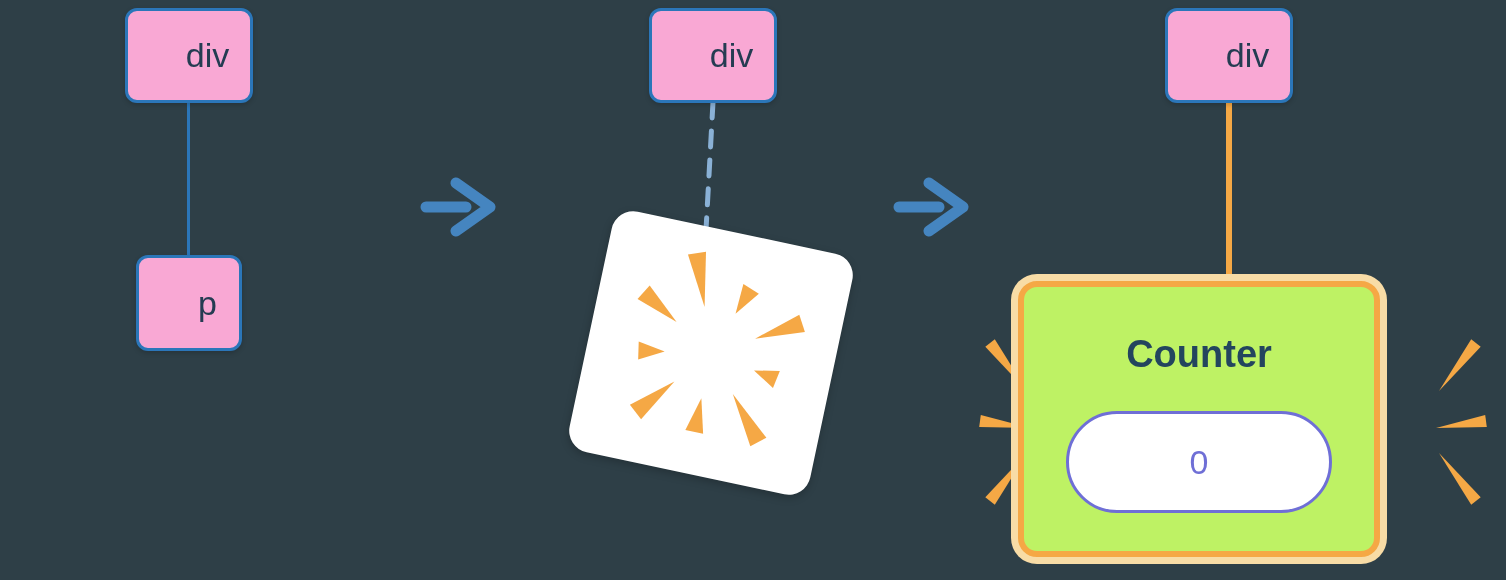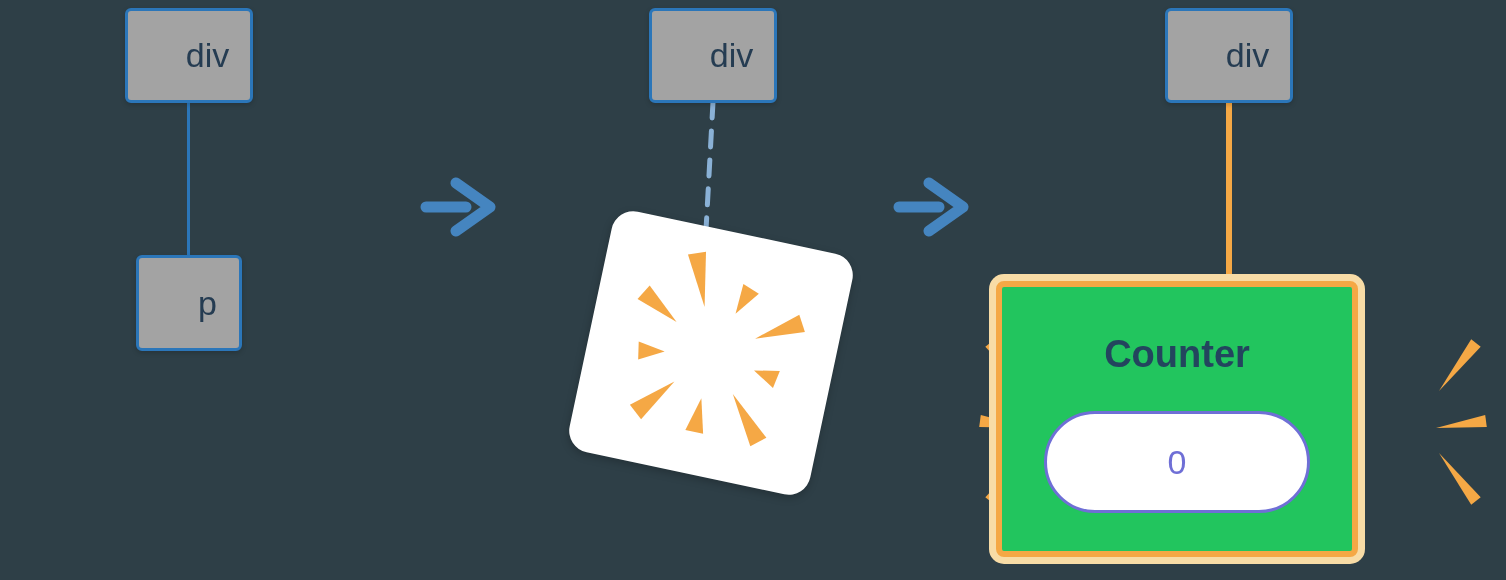--- a/index.html
+++ b/index.html
@@ -13,41 +13,41 @@
     --orange-light:#f8dca6;
     --purple:#6f6fd6;
     --heading:#23455e;
   }
   html,body{margin:0;padding:0;background:var(--background);}
   .stage{
     position:relative;width:1506px;height:580px;background:var(--background);
     overflow:hidden;font-family:"Liberation Sans",sans-serif;
   }
   .node{
-    position:absolute;background:#a3a3a3;border:3px solid var(--node-border);
-    border-radius:6px;box-sizing:border-box;display:flex;align-items:center;
+    position:absolute;background:#f9a8d4;border:3px solid var(--node-border);
+    border-radius:12px;box-sizing:border-box;display:flex;align-items:center;
     justify-content:center;font-size:34px;font-weight:500;color:var(--node-text);
     box-shadow:0 2px 5px rgba(0,0,0,0.18);
     padding-left:37px;
   }
   .edge-blue{position:absolute;background:var(--line-blue);}
   .edge-orange{position:absolute;background:var(--orange);}
   .edge-dashed{position:absolute;}
   .arrow{position:absolute;}
   .arrow path{stroke:var(--arrow);stroke-width:11;fill:none;stroke-linecap:round;stroke-linejoin:round;}
   .poof{
     position:absolute;left:588px;top:230px;width:246px;height:246px;background:#ffffff;
     border-radius:22px;transform:rotate(12deg);box-shadow:0 3px 8px rgba(0,0,0,0.22);
     display:flex;align-items:center;justify-content:center;
   }
   .poof svg{width:100%;height:100%;}
   .burst{fill:var(--orange);}
   .counter-box{
-    position:absolute;left:996px;top:281px;width:362px;height:276px;background:#22c55e;
-    border:6px solid var(--orange);border-radius:8px;box-sizing:border-box;
+    position:absolute;left:1018px;top:281px;width:362px;height:276px;background:#bef264;
+    border:6px solid var(--orange);border-radius:19px;box-sizing:border-box;
     box-shadow:0 0 0 7px var(--orange-light);
   }
   .counter-title{
     margin-top:46px;text-align:center;font-size:38px;font-weight:600;color:var(--heading);
   }
   .state-pill{
     position:absolute;left:50%;transform:translateX(-50%);top:124px;width:266px;height:102px;
     border:3px solid var(--purple);border-radius:60px;box-sizing:border-box;
     display:flex;overflow:hidden;background:#ffffff;
   }

